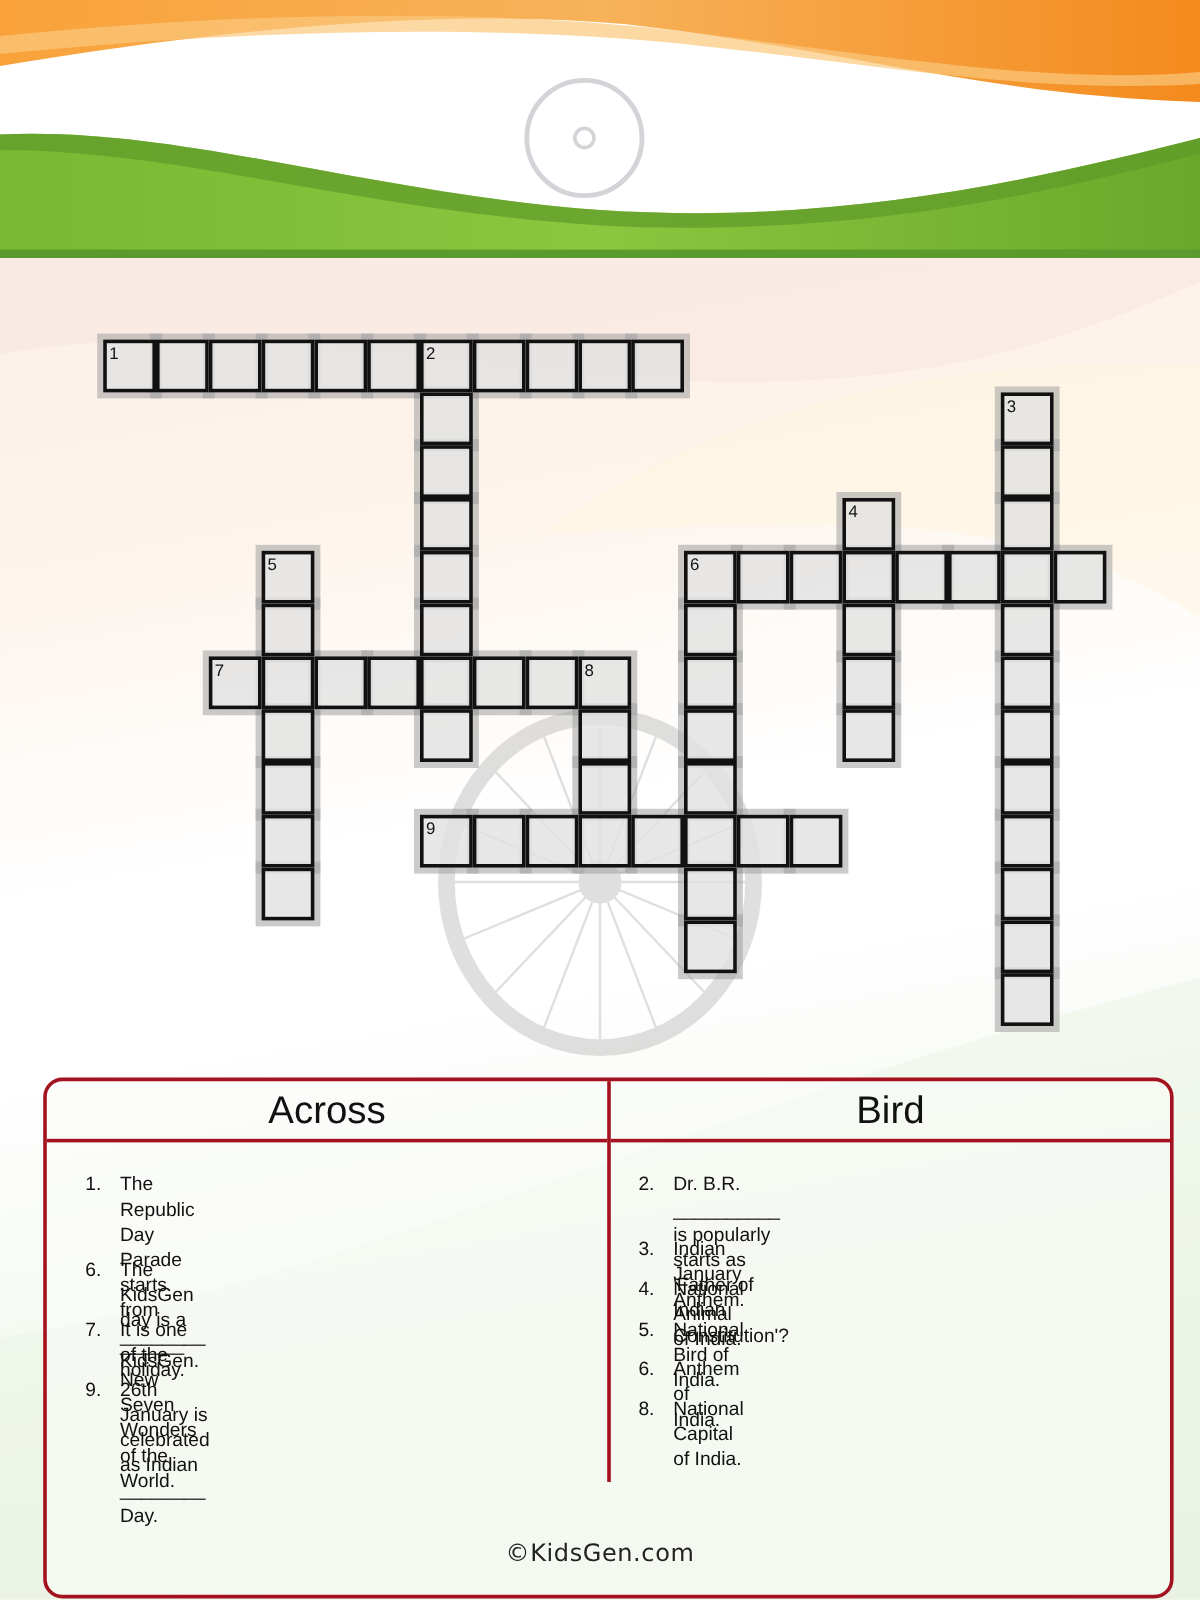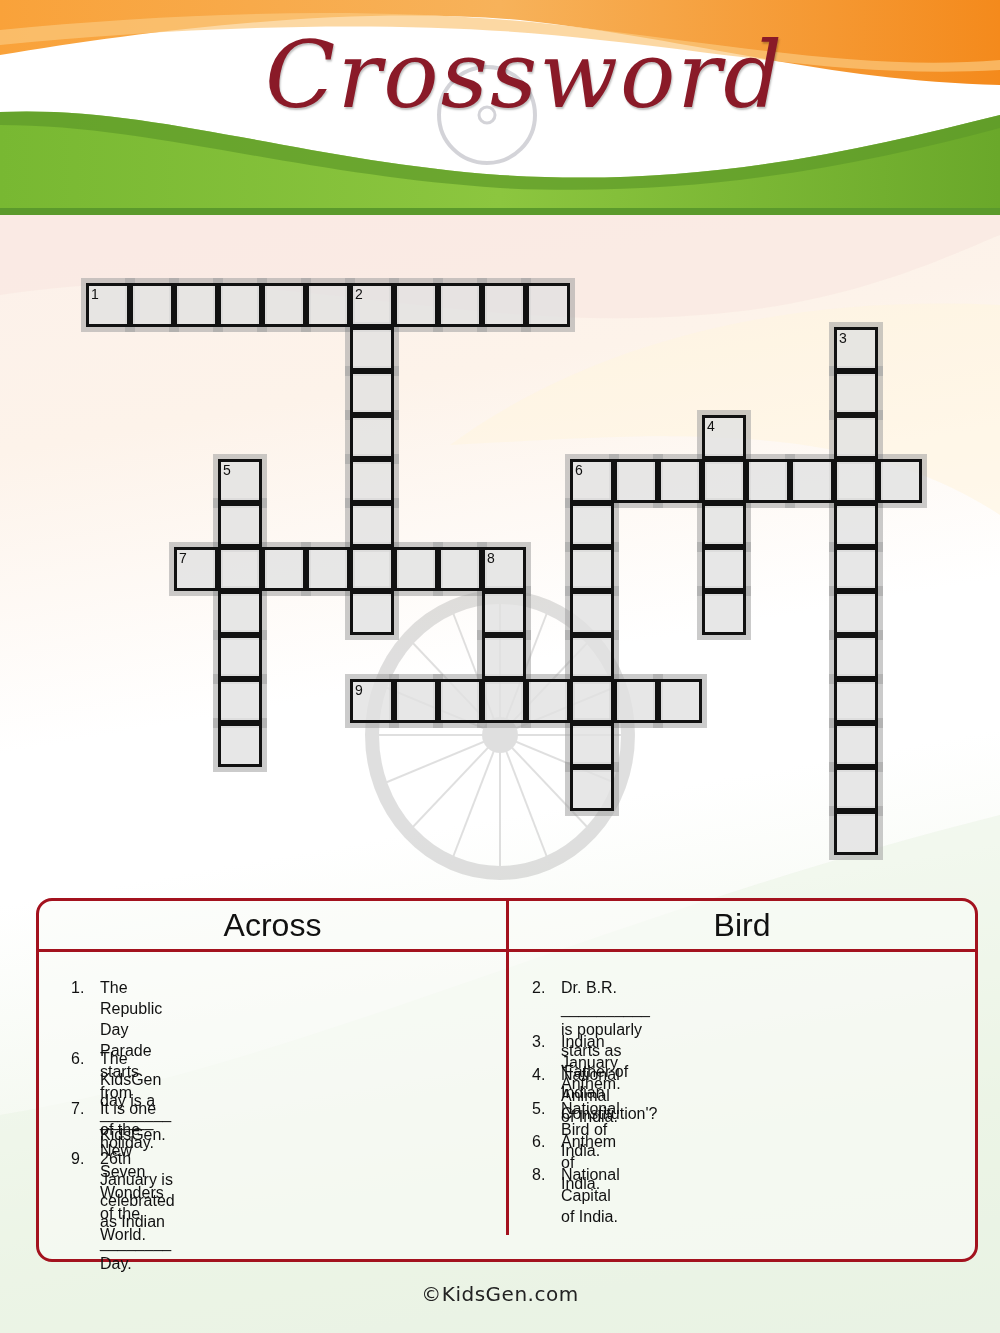--- a/index.html
+++ b/index.html
@@ -8,21 +8,21 @@
          background: linear-gradient(170deg, #fbeeea 0%, #fdf3ea 30%, #ffffff 50%, #ffffff 60%, #eef5e8 85%, #e8f1e4 100%); }
   .header { position:absolute; left:0; top:0; width:1000px; height:215px; overflow:hidden; background:#fff; }
   .header svg { position:absolute; left:0; top:0; }
   .title { position:absolute; left:265px; top:22px; font-family:"DejaVu Serif", serif; color:#8a1a28;
            font-size:92px; letter-spacing:2px; font-style:italic; text-shadow:1px 2px 2px rgba(0,0,0,0.25); }
   .bg-swoosh { position:absolute; left:0; top:215px; width:1000px; height:1118px; pointer-events:none; }
   .chakra-bg { position:absolute; left:365px; top:590px; width:270px; height:290px; pointer-events:none; opacity:0.18; }
   .grid { position:absolute; left:0; top:0; width:1000px; height:900px; }
   .cell-inner { position:absolute; left:0; top:0; width:44px; height:44px; box-sizing:border-box; border:3px solid #111; background:transparent; }
   .cellnum { position:absolute; left:2px; top:0px; font-size:14px; color:#111; }
-  .clues { position:absolute; left:36px; top:898px; width:942px; height:364px; box-sizing:border-box; border:3px solid #a3121e;
+  .clues { position:absolute; left:36px; top:898px; width:942px; height:434px; box-sizing:border-box; border:3px solid #a3121e;
            border-radius:16px; background:rgba(250,252,248,0.6); }
   .col { position:absolute; top:0; height:334px; }
   .col.across { left:0; width:467px; border-right:3px solid #a3121e; }
   .col.down { left:470px; width:466px; }
   .col-head { height:48px; border-bottom:3px solid #a3121e; text-align:center; font-size:32px; line-height:48px; color:#111; }
   .clue { position:absolute; font-size:16px; color:#111; line-height:21px; }
   .clue .n { position:absolute; left:0; top:0; }
   .clue .t { position:absolute; left:29px; top:0; white-space:pre-wrap; }
   .footer { position:absolute; left:0; top:1282px; width:1000px; text-align:center; font-family:"DejaVu Sans", sans-serif; font-size:20px; color:#222; letter-spacing:0.5px; }
 </style>
@@ -47,21 +47,20 @@
     <path d="M0,0 L1000,0 L1000,85 C820,80 700,40 520,20 C350,5 150,30 0,55 Z" fill="url(#og)"></path>
     <path d="M0,30 C200,10 420,5 600,30 C760,50 880,70 1000,60 L1000,70 C860,78 740,55 600,40 C420,18 200,25 0,45 Z" fill="#fbc77c" opacity="0.7"></path>
     <path d="M0,112 C150,105 300,160 500,175 C700,188 860,150 1000,115 L1000,215 L0,215 Z" fill="url(#gg)"></path>
     <path d="M0,112 C150,105 300,160 500,175 C700,188 860,150 1000,115 L1000,128 C860,165 700,198 500,188 C300,175 150,125 0,125 Z" fill="#5e9a2a" opacity="0.7"></path>
     <rect x="0" y="208" width="1000" height="7" fill="#5b9a2c"></rect>
     <g opacity="0.25" stroke="#556" fill="none">
       <circle cx="487" cy="115" r="48" stroke-width="4"></circle>
       <circle cx="487" cy="115" r="8" stroke-width="3"></circle>
     </g>
   </svg>
-  <div class="title">Crossword</div>
 </div>
 
 <svg class="bg-swoosh" width="1000" height="1118">
   <path d="M0,80 C250,40 450,120 700,100 C850,90 950,40 1000,20 L1000,0 L0,0 Z" fill="#f9e6e0" opacity="0.6"></path>
   <path d="M450,230 C600,120 800,80 1000,90 L1000,300 C850,200 650,220 450,230 Z" fill="#fff5e0" opacity="0.6"></path>
   <path d="M0,900 C300,850 600,700 1000,600 L1000,1118 L0,1118 Z" fill="#eaf3e3" opacity="0.5"></path>
 </svg>
 
 <svg class="chakra-bg" viewBox="0 0 270 290">
   <ellipse cx="135" cy="145" rx="128" ry="138" fill="none" stroke="#555" stroke-width="14"></ellipse>

